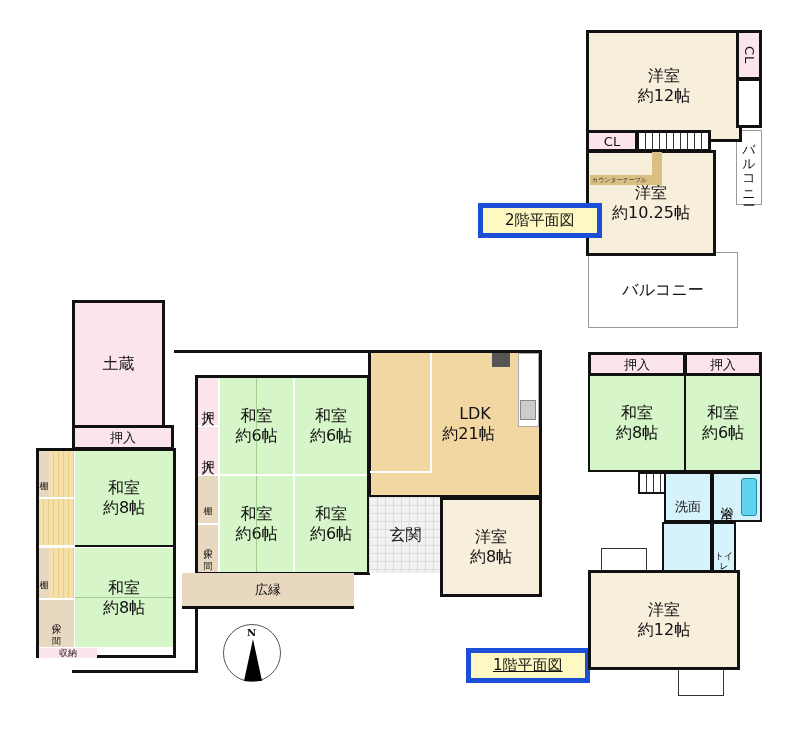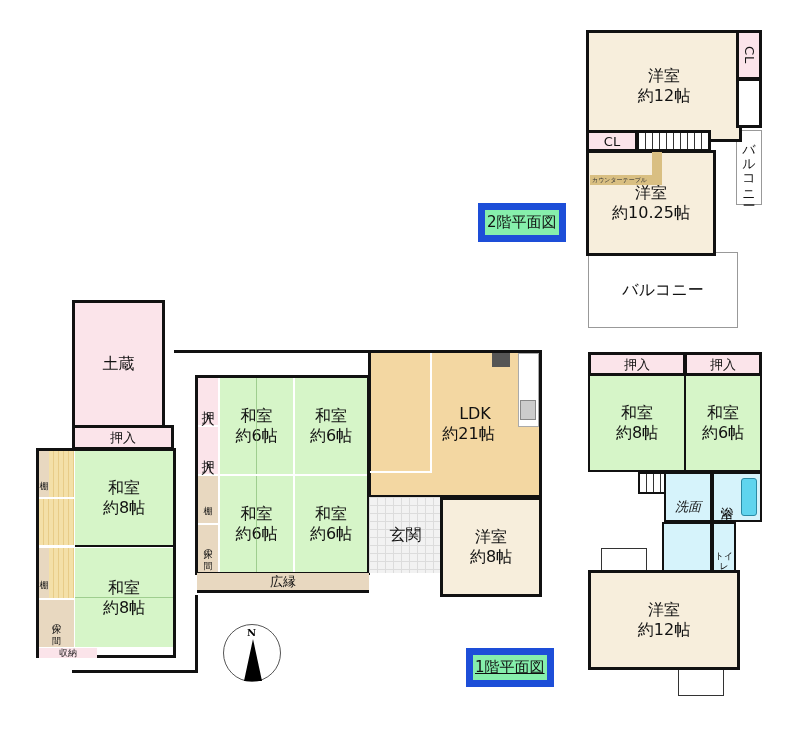--- a/index.html
+++ b/index.html
@@ -20,22 +20,22 @@
   .balcony { background:#ffffff; border:1px solid #999; }
   .wet { background:#d6f3fb; }
   .lbl { font-size:16px; line-height:20px; }
   .lbl-sm { font-size:13px; line-height:15px; }
   .lbl-xs { font-size:9px; line-height:10px; }
   .vert { writing-mode:vertical-rl; letter-spacing:1px; }
   .tatami-lines { position:absolute; inset:0; pointer-events:none;
      background-image:linear-gradient(90deg, transparent 49.5%, #7bb56a 49.5%, #7bb56a 50.5%, transparent 50.5%),
                       linear-gradient(transparent 49.5%, #7bb56a 49.5%, #7bb56a 50.5%, transparent 50.5%); opacity:.6; }
   .shelf { background:repeating-linear-gradient(90deg,#f4e0a8 0 4px,#e8cc88 4px 5px); }
-  .plan-label { position:absolute; border:7px solid #1d4ed8; background:#86efac; font-size:15px;
-                padding:3px 2px; color:#111; }
+  .plan-label { position:absolute; border:5px solid #1d4ed8; background:#fef9c3; font-size:15px;
+                padding:3px 22px; color:#111; }
   .line { position:absolute; background:#111; }
 </style>
 </head>
 <body>
 
 <div class="abs" style="left:586px;top:30px;width:180px;height:300px;">
 
   <div class="room balcony" style="left:2px;top:222px;width:150px;height:76px;">
     <span class="lbl">バルコニー</span>
   </div>
@@ -134,21 +134,21 @@
 <div class="room tatami" style="left:220px;top:476px;width:73px;height:96px;">
   <div class="tatami-lines"></div>
   <span class="lbl">和室</span>
   <span class="lbl">約6帖</span>
 </div>
 <div class="room tatami" style="left:295px;top:476px;width:72px;height:96px;">
   <div class="tatami-lines"></div>
   <span class="lbl">和室</span>
   <span class="lbl">約6帖</span>
 </div>
-<div class="room wood" style="left:197px;top:573px;width:172px;height:20px;border-bottom:3px solid #111;text-align:right;">
+<div class="room wood" style="left:182px;top:573px;width:172px;height:36px;border-bottom:3px solid #111;text-align:right;">
   <span class="lbl-sm">広縁</span>
 </div>
 
 <div class="room ldk wall" style="left:368px;top:350px;width:174px;height:148px;text-align:right;">
   <span class="lbl" style="margin-left:40px;">LDK</span>
   <span class="lbl" style="margin-left:27px;">約21帖</span>
 </div>
 <div class="abs" style="left:370px;top:353px;width:62px;height:120px;border-right:2px solid #fff;border-bottom:2px solid #fff;"></div>
 <div class="abs" style="left:518px;top:353px;width:21px;height:74px;background:#fff;border:1px solid #aaa;"></div>
 <div class="abs" style="left:492px;top:353px;width:18px;height:14px;background:#555;"></div>
@@ -181,21 +181,21 @@
   <span class="lbl">約8帖</span>
 </div>
 <div class="room tatami" style="left:684px;top:374px;width:78px;height:98px;border:2px solid #111;">
   <div class="tatami-lines"></div>
   <span class="lbl">和室</span>
   <span class="lbl">約6帖</span>
 </div>
 
 <div class="abs" style="left:638px;top:472px;width:48px;height:22px;border:2px solid #111;background:repeating-linear-gradient(90deg,#fff 0 6px,#333 6px 7px);"></div>
 
-<div class="room wet" style="left:664px;top:472px;width:48px;height:50px;border:2px solid #111;font-style:italic;">
+<div class="room wet" style="left:664px;top:472px;width:48px;height:50px;border:2px solid #111;">
   <span class="lbl-sm" style="margin-top:18px;">洗面</span>
 </div>
 
 <div class="room wet" style="left:712px;top:472px;width:50px;height:50px;border:2px solid #111;">
   <span class="lbl-sm vert" style="margin-right:20px;">浴室</span>
 </div>
 <div class="abs" style="left:741px;top:478px;width:16px;height:38px;background:#5fd4ee;border:1px solid #2a8aa5;border-radius:3px;"></div>
 
 <div class="abs wet" style="left:662px;top:522px;width:50px;height:50px;border:2px solid #111;"></div>
 <div class="room wet" style="left:712px;top:522px;width:24px;height:50px;border:2px solid #111;">

